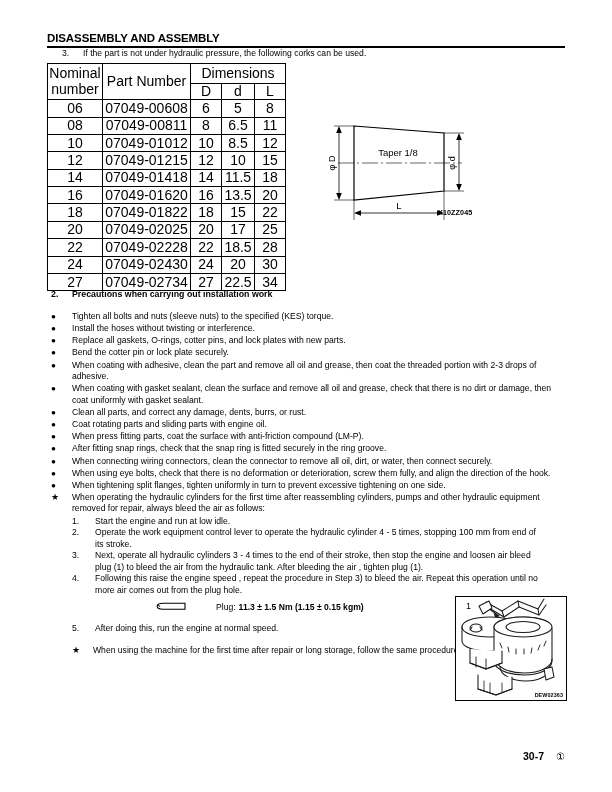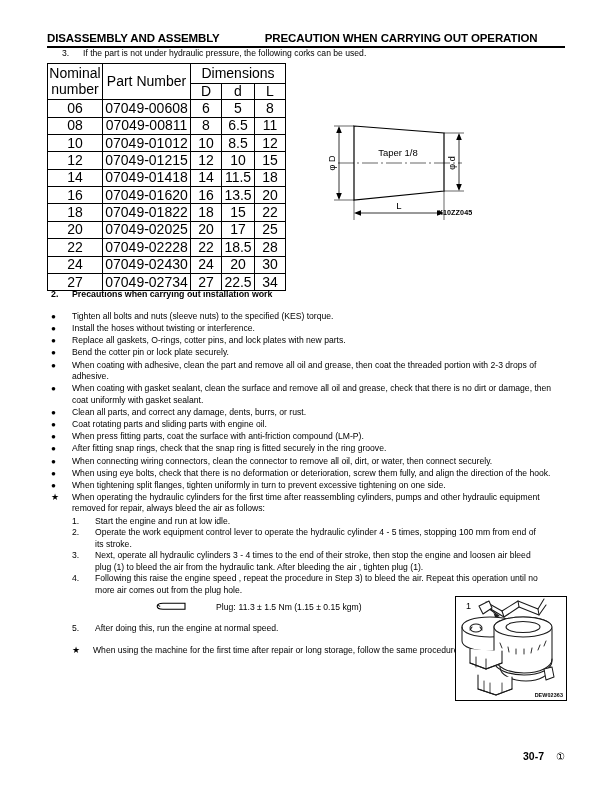--- a/index.html
+++ b/index.html
@@ -141,21 +141,21 @@
 
   
   .torque-line {
     display: flex;
     align-items: center;
     margin-left: 82px;
     margin-top: 4px;
     font-size: 8.6px;
   }
   .torque-line .tq-label { margin-left: 8px; padding-left: 20px; }
-  .torque-line .tq-val { font-weight: normal; margin-left: 3px; }
+  .torque-line .tq-val { font-weight: bold; margin-left: 3px; }
 
   
   .photo-box {
     position: absolute;
     left: 455px;
     top: 596px;
     width: 112px;
     height: 105px;
     border: 1.1px solid #000;
     background: #fff;
@@ -186,21 +186,20 @@
     font-weight: normal;
     font-size: 10px;
   }
 </style>
 </head>
 <body>
 
 <div class="page-header">
   <div class="header-row">
     <span class="header-left">DISASSEMBLY AND ASSEMBLY</span>
-    <span class="header-right">PRECAUTION WHEN CARRYING OUT OPERATION</span>
   </div>
   <div class="header-rule"></div>
 </div>
 
 <div class="intro-line">
   <span class="intro-num">3.</span>
   <span class="intro-text">If the part is not under hydraulic pressure, the following corks can be used.</span>
 </div>
 
 <table class="cork-table">

